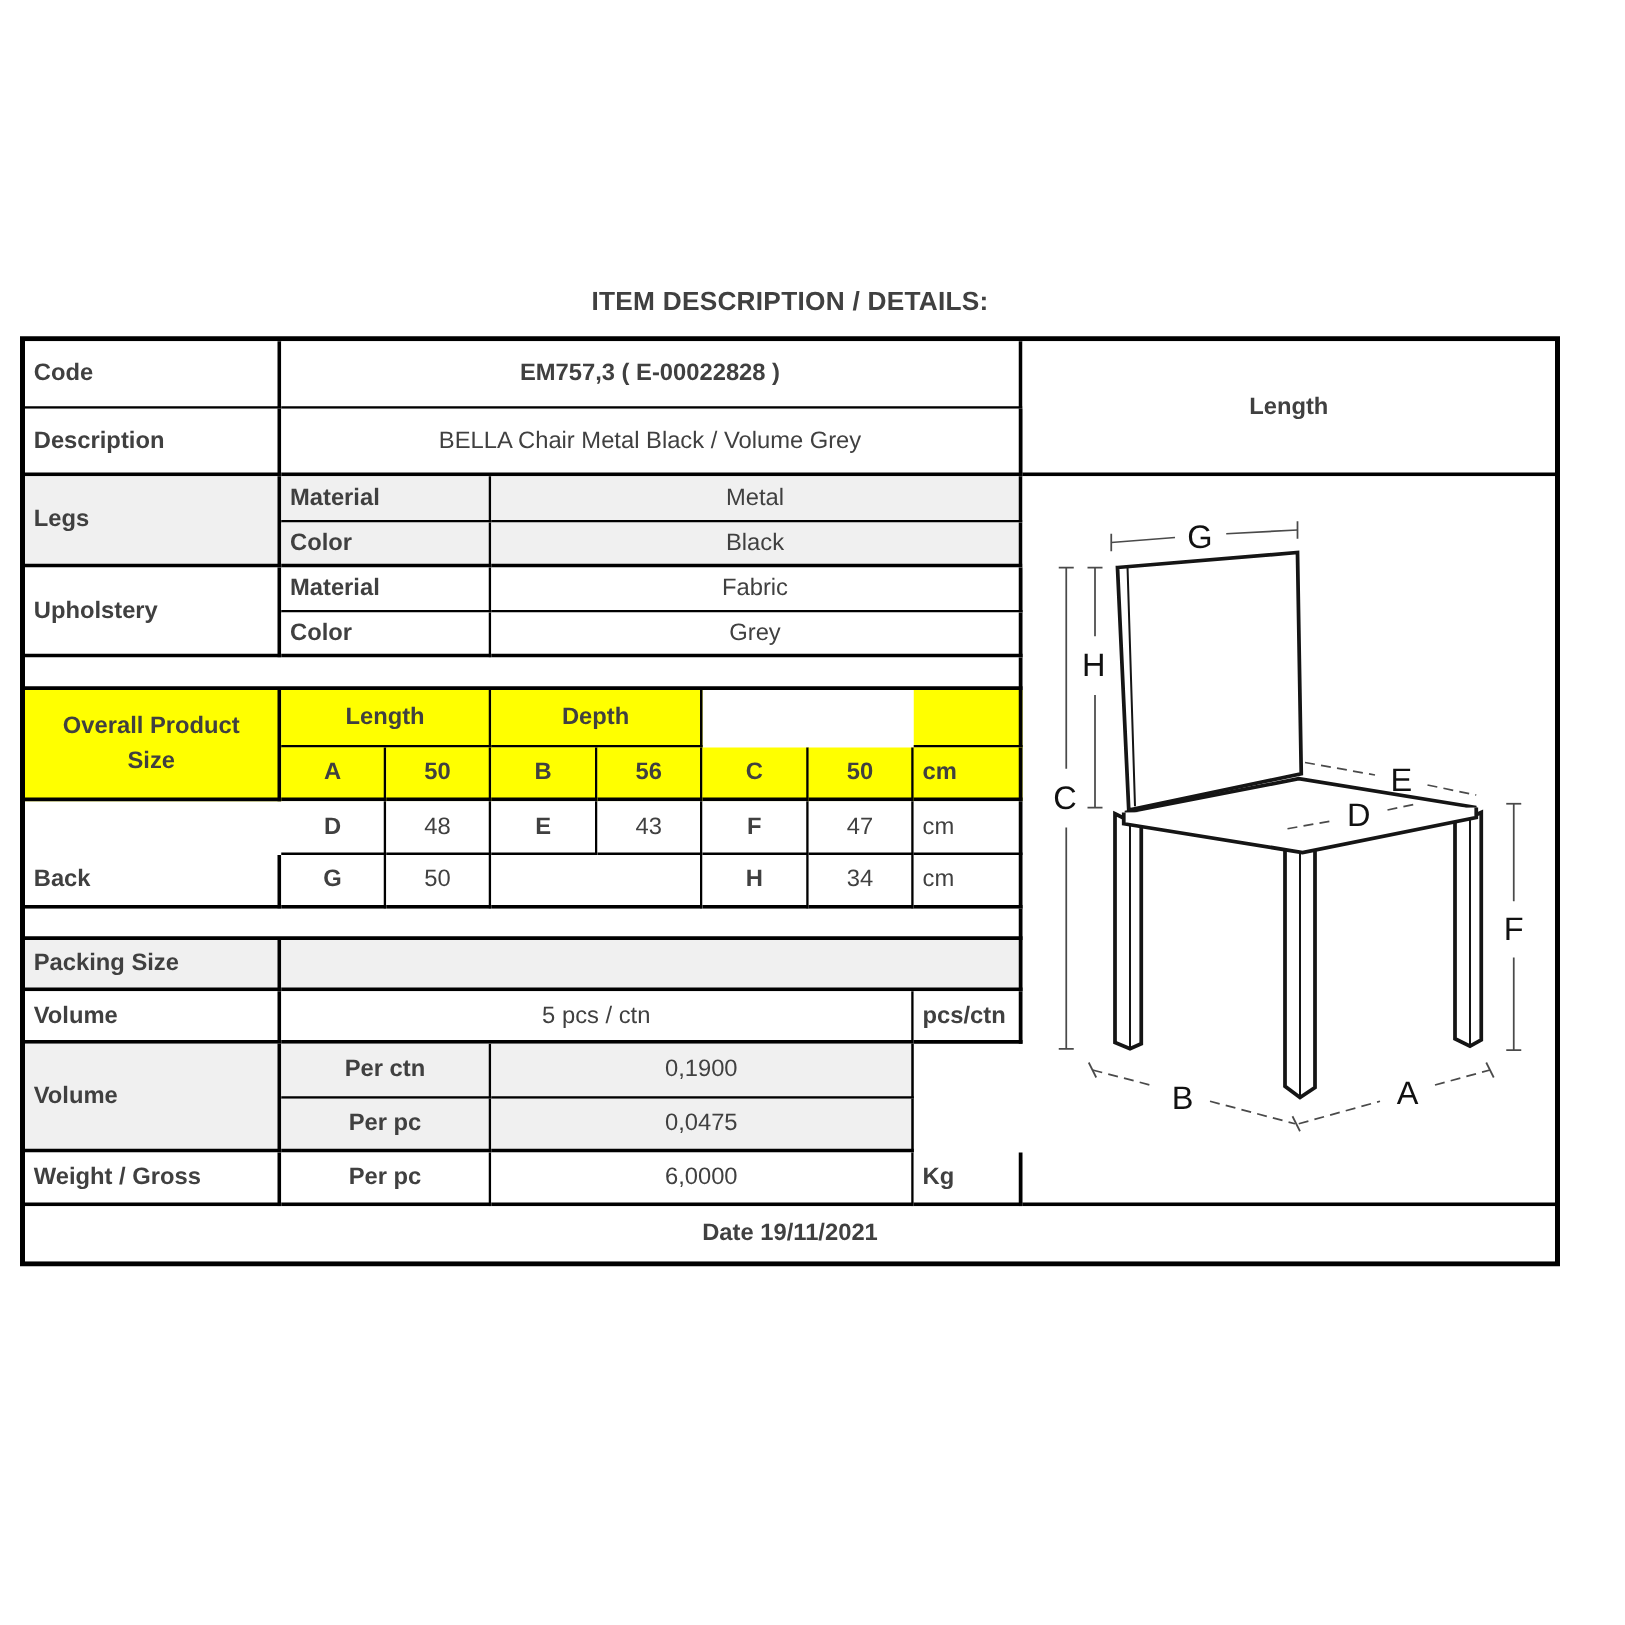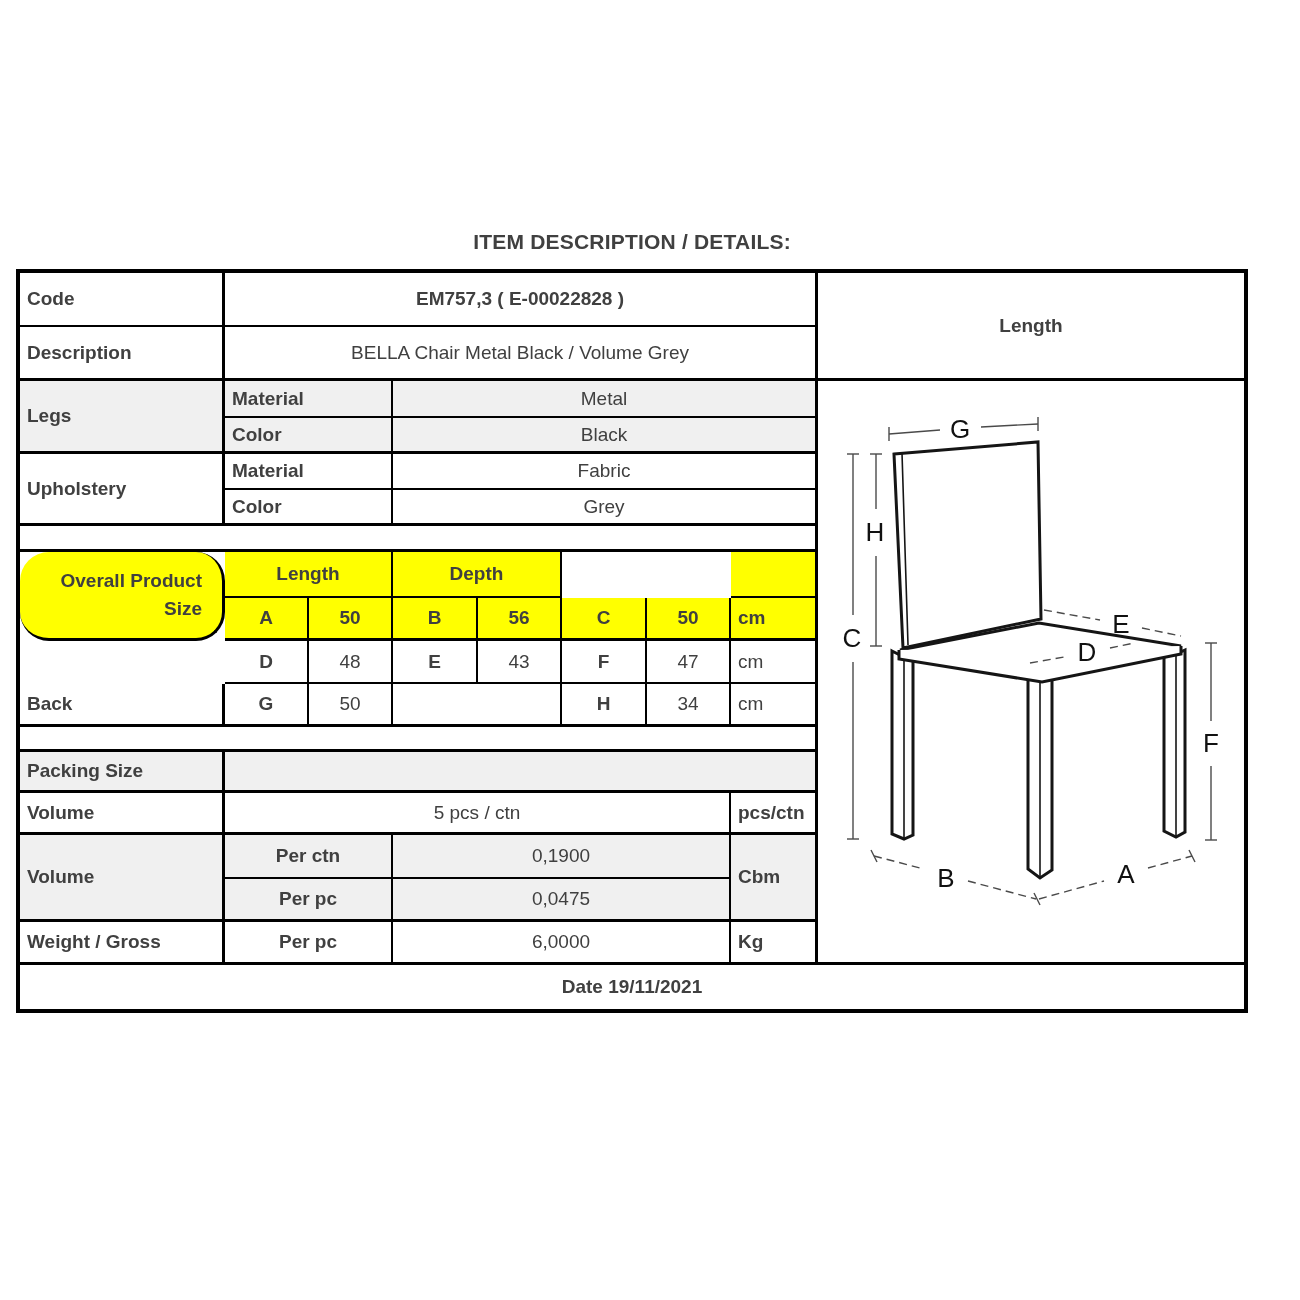--- a/index.html
+++ b/index.html
@@ -32,21 +32,21 @@
     line-height:1.25;
   }
   .l{justify-content:flex-start;padding-left:7px;}
   .b{font-weight:bold;}
   .y{background:var(--highlight);}
   .g{background:var(--shade);}
   .br3{border-right-width:3px;}
   .bb3{border-bottom-width:3px;}
   .br0{border-right:none;}
   .bb0{border-bottom:none;}
-  .wrap{text-align:right;padding:15px 20px;line-height:1.5;border-radius:29px;}
+  .wrap{text-align:center;padding:15px 20px;line-height:1.5;}
   .pack{display:grid;grid-template-columns:84px 84px 85px 84px 85px 84px 1fr;padding:0;}
   .pack span{display:flex;align-items:center;justify-content:center;margin-top:36px;}
   .drawcell{padding:0;align-items:flex-start;justify-content:flex-start;}
   .drawcell svg{display:block;}
   .chair{fill:#ffffff;stroke:#151515;stroke-width:3;stroke-linejoin:miter;}
   .chair-in{fill:none;stroke:#151515;stroke-width:1.6;}
   .dim{stroke:#4a4a4a;stroke-width:1.4;fill:none;}
   .dim-d{stroke:#4a4a4a;stroke-width:1.4;fill:none;stroke-dasharray:8 5;}
   .dl{font-size:26px;fill:#111;font-weight:400;}
 </style>
@@ -181,21 +181,20 @@
       <span class="b">cm</span>
     </div>
 
     <div class="c l b br3 bb3" style="grid-area:14/1/15/2">Volume</div>
     <div class="c bb3" style="grid-area:14/2/15/8">5 pcs / ctn</div>
     <div class="c l b br3 bb3" style="grid-area:14/8/15/9">pcs/ctn</div>
 
     <div class="c l b g br3 bb3" style="grid-area:15/1/17/2">Volume</div>
     <div class="c b g" style="grid-area:15/2/16/4">Per ctn</div>
     <div class="c g" style="grid-area:15/4/16/8">0,1900</div>
-    <div class="c l b g br3 bb3" style="grid-area:15/8/17/9">Cbm</div>
     <div class="c b g bb3" style="grid-area:16/2/17/4">Per pc</div>
     <div class="c g bb3" style="grid-area:16/4/17/8">0,0475</div>
 
     <div class="c l b br3 bb3" style="grid-area:17/1/18/2">Weight / Gross</div>
     <div class="c b bb3" style="grid-area:17/2/18/4">Per pc</div>
     <div class="c bb3" style="grid-area:17/4/18/8">6,0000</div>
     <div class="c l b br3 bb3" style="grid-area:17/8/18/9">Kg</div>
 
     <div class="c b br0 bb0" style="grid-area:18/1/19/10">Date 19/11/2021</div>
 

